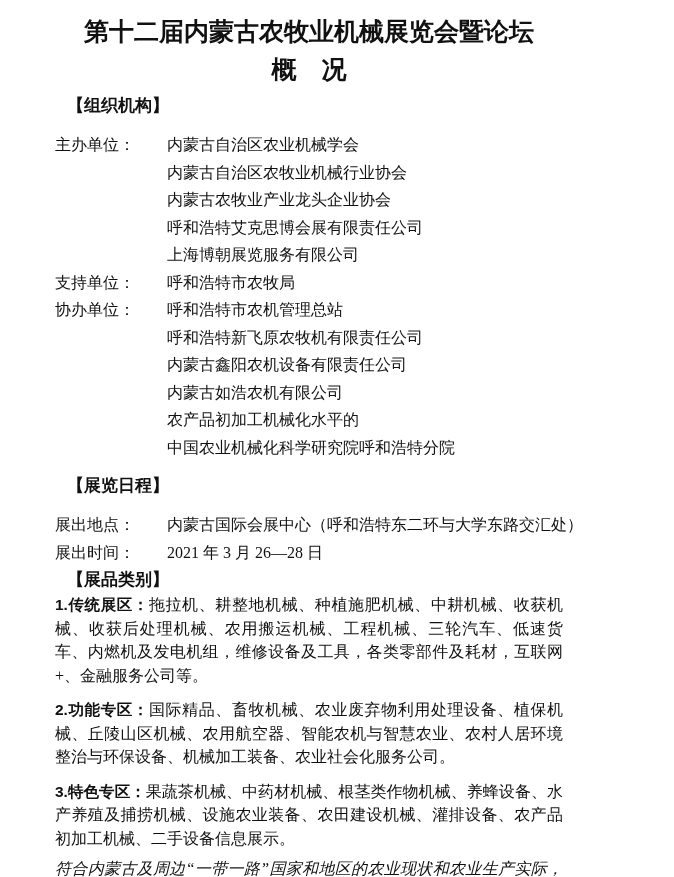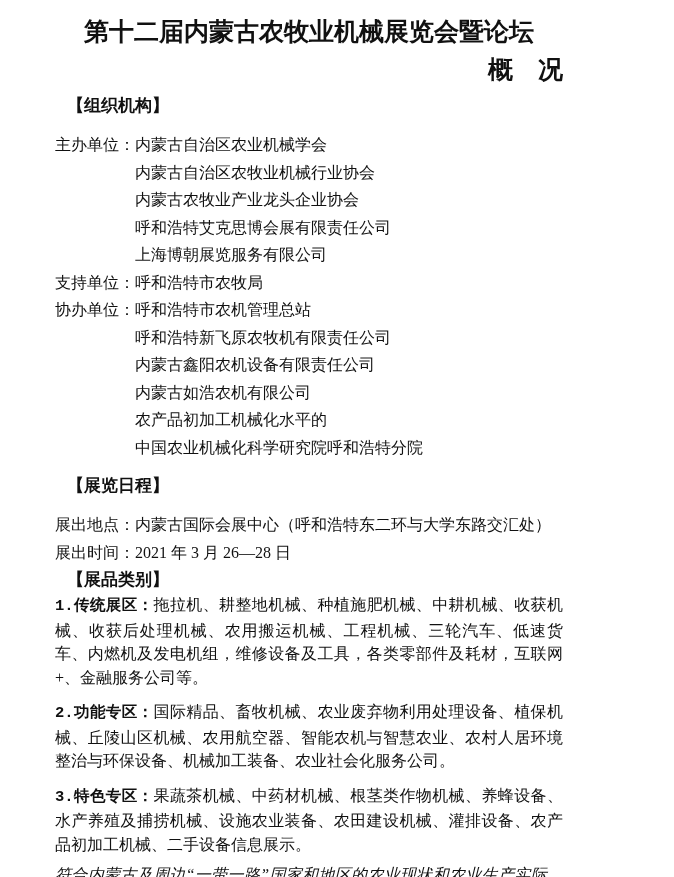--- a/index.html
+++ b/index.html
@@ -20,21 +20,21 @@
   }
   
   .title-line1 {
     text-align: center;
     font-size: 25px;
     font-weight: bold;
     line-height: 40px;
     white-space: nowrap;
   }
   .title-line2 {
-    text-align: right;
+    text-align: center;
     font-size: 25px;
     font-weight: bold;
     line-height: 36px;
   }
   
   .sec-heading {
     font-family: "Liberation Sans", "DejaVu Sans", sans-serif;
     font-weight: bold;
     font-size: 17px;
     line-height: 26px;
@@ -46,34 +46,34 @@
   .kv-row {
     display: flex;
     font-size: 16px;
     line-height: 27.5px;
   }
   .kv-label {
     width: 80px;
     flex-shrink: 0;
     white-space: nowrap;
   }
-  .kv-vals { flex: 1; }
+  .kv-vals { flex: 1; margin-left: 32px; }
   .kv-val { white-space: nowrap; }
   
   .para {
     font-size: 16px;
     line-height: 23.5px;
     margin: 0 0 11px 0;
     text-align: justify;
     text-justify: inter-ideograph;
   }
   .para.last { margin-bottom: 6px; }
   .para-lead {
     font-weight: bold;
-    font-family: Liberation Mono, monospace;
+    font-family: Liberation Sans, sans-serif;
     font-size: 15.5px;
   }
   .closing-para {
     font-size: 16px;
     line-height: 26px;
     margin: 0;
     text-align: justify;
     text-justify: inter-ideograph;
     font-style: italic;
   }

